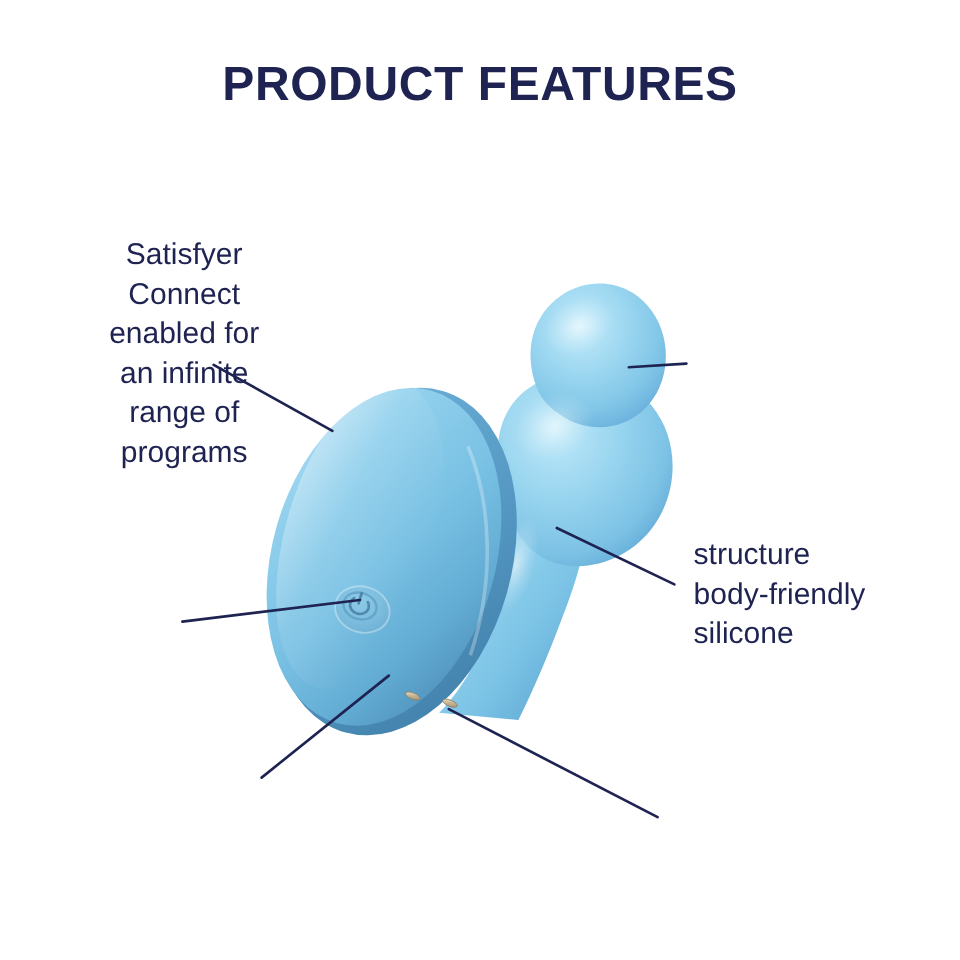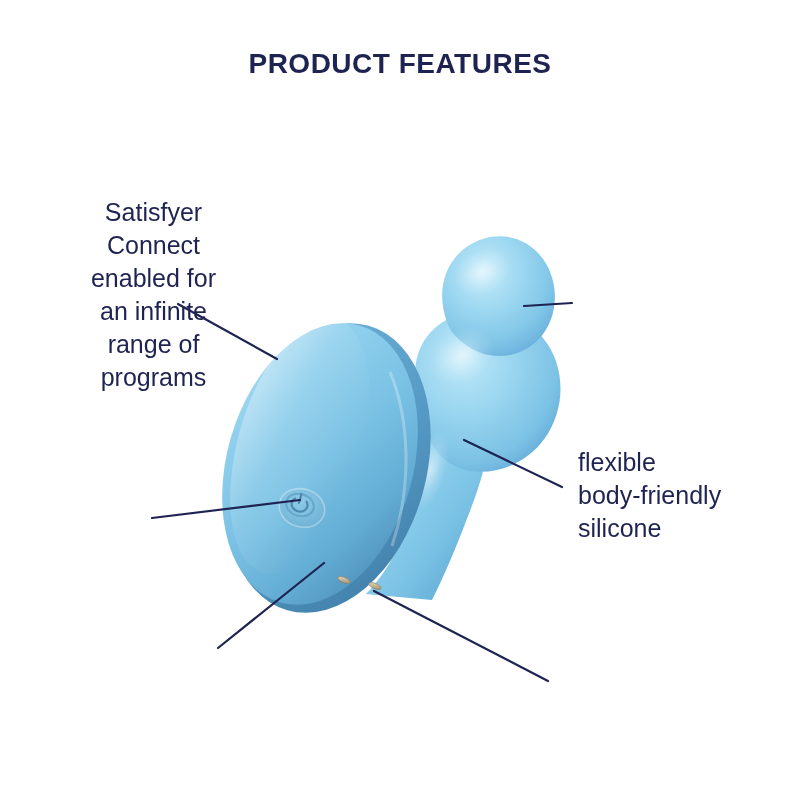--- a/index.html
+++ b/index.html
@@ -18,21 +18,21 @@
     background: #ffffff;
     overflow: hidden;
   }
   #page-title {
     position: absolute;
     top: 48px;
     left: 0;
     width: 800px;
     text-align: center;
     font-family: "Liberation Sans", sans-serif;
-    font-size: 28px;
+    font-size: 40px;
     font-weight: bold;
     letter-spacing: 0.5px;
     color: #1e2352;
     white-space: nowrap;
   }
   .callout {
     position: absolute;
     font-family: "Liberation Sans", sans-serif;
     font-size: 25px;
     line-height: 33px;
@@ -190,17 +190,17 @@
       <line x1="374" y1="591" x2="548" y2="681"></line>
     </g>
   </svg>
 
   <div class="callout left" id="callout-connect">Satisfyer
 Connect
 enabled for
 an infinite
 range of
 programs</div>
-  <div class="callout right" id="callout-silicone">flexible
+  <div class="callout right" id="callout-silicone">structure
 body-friendly
 silicone</div>
 
 </div>
 
 </body></html>

